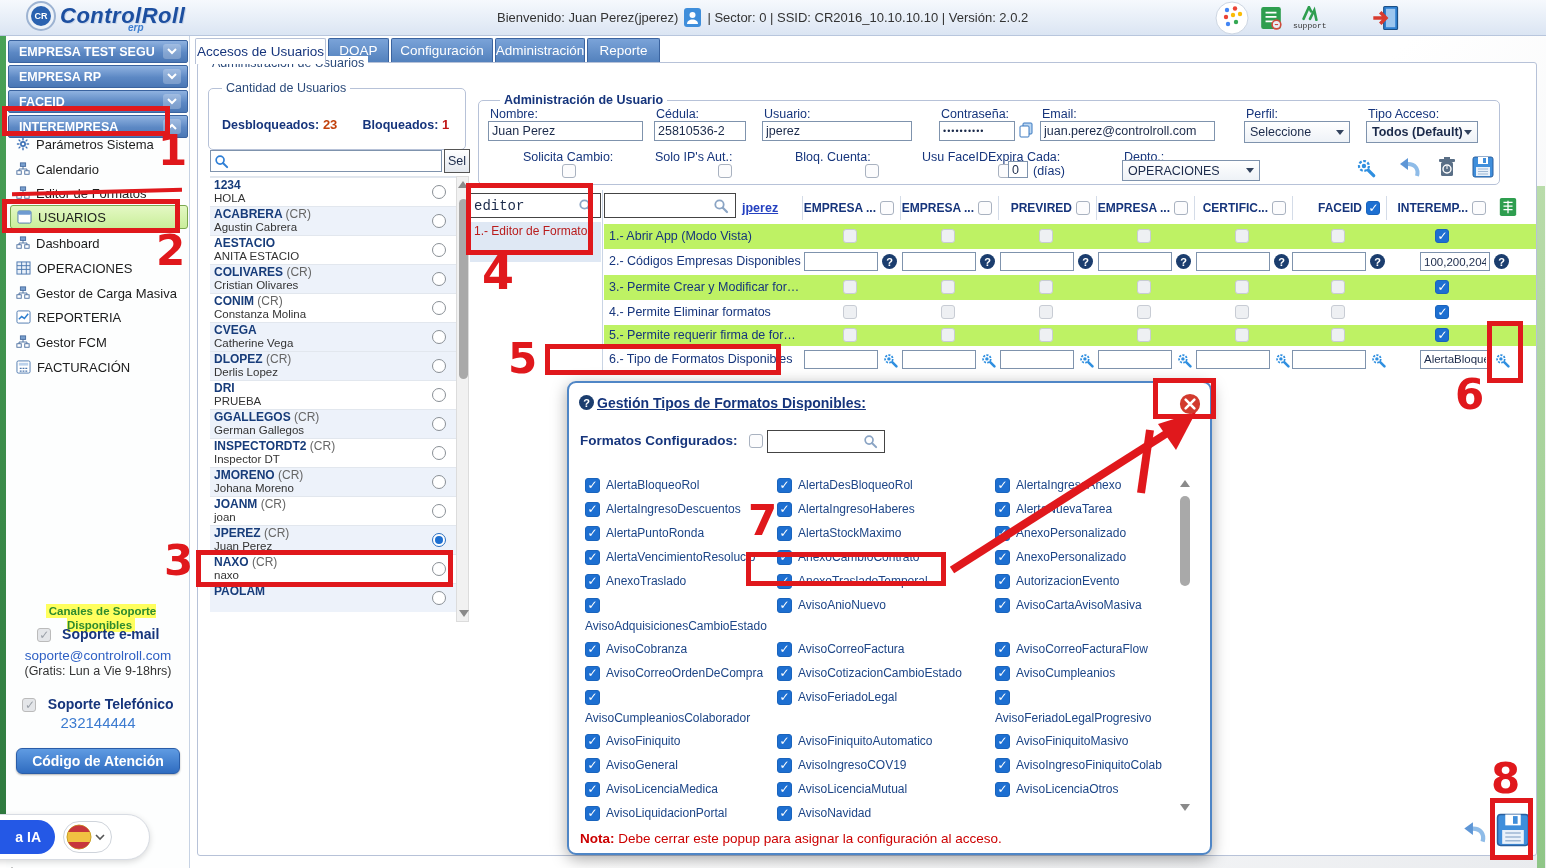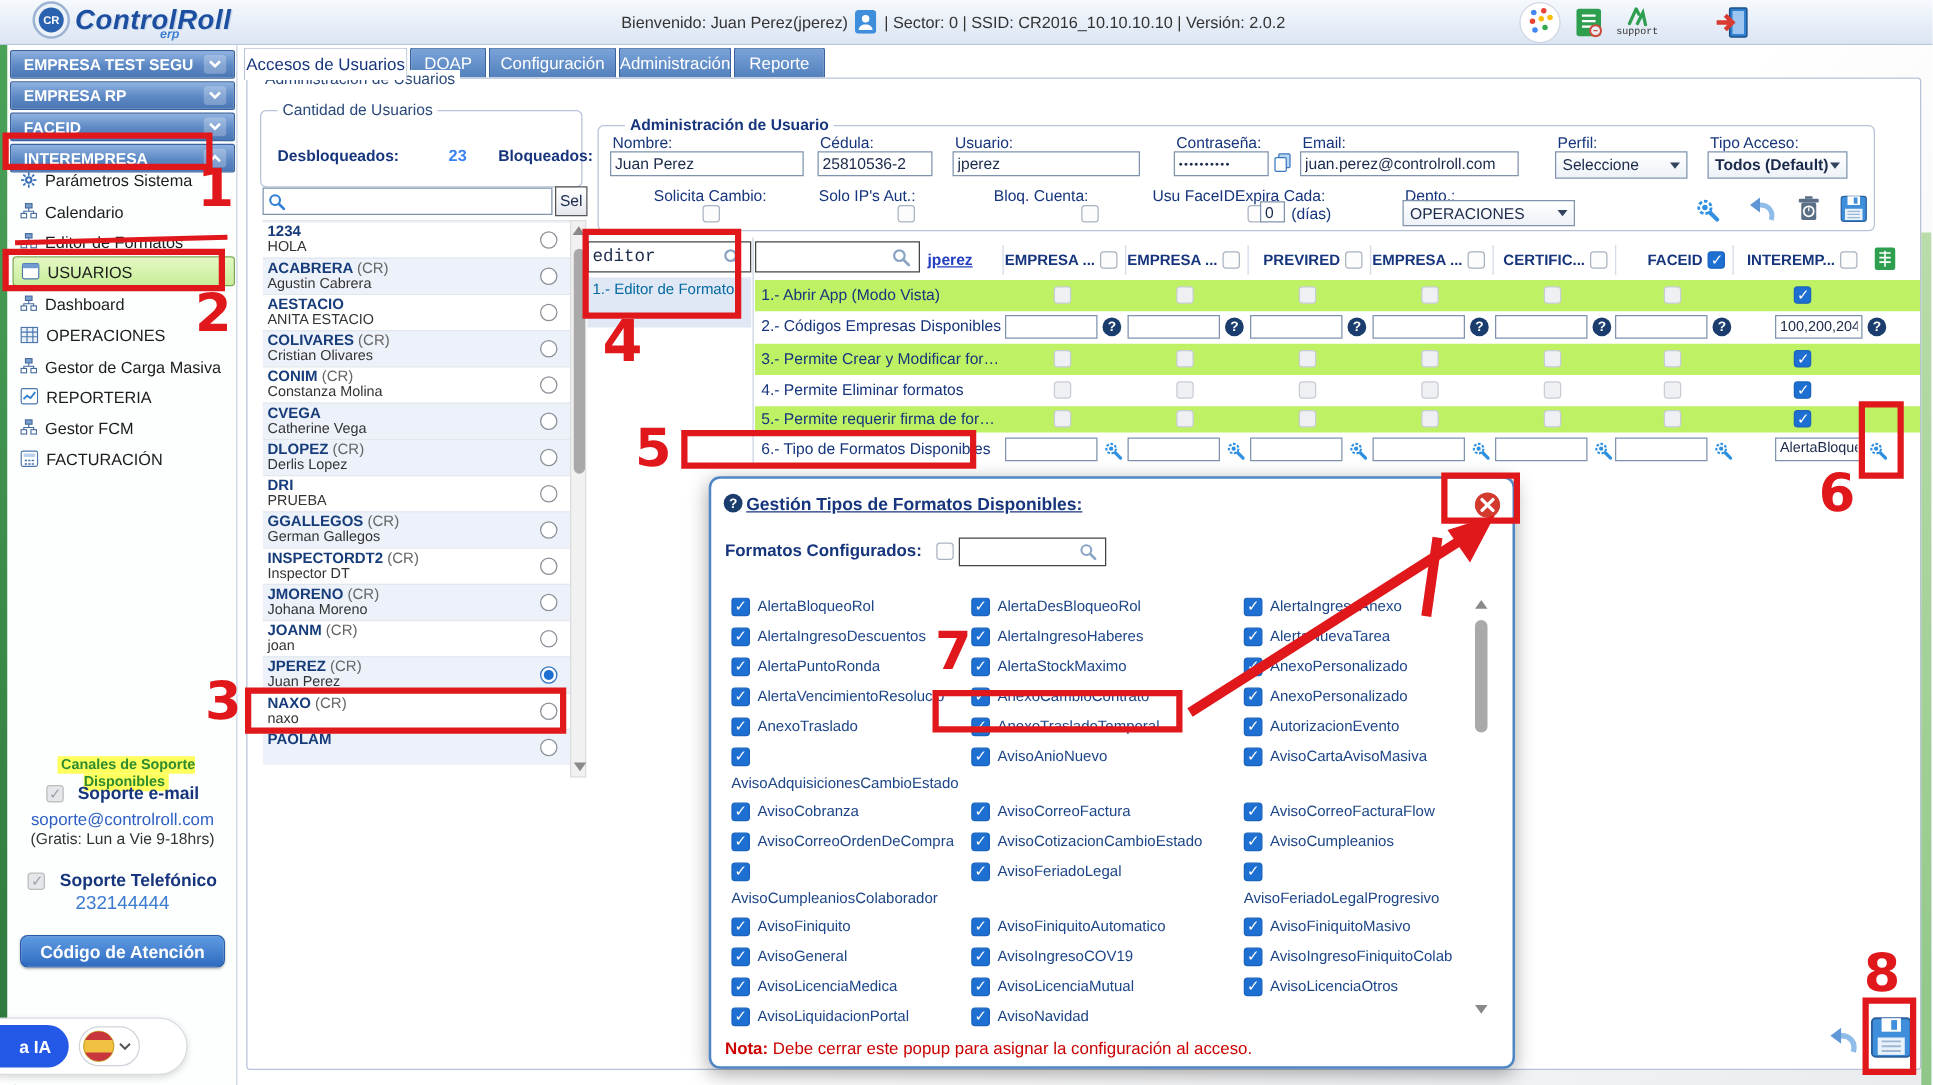--- a/index.html
+++ b/index.html
@@ -78,21 +78,21 @@
   .cb.on::after { content:"✓"; position:absolute; left:1.5px; top:-1px; color:#fff; font-size:12px; font-weight:bold; }
   .cb.grey { background:#e4e6e9; border-color:#bbb; }
   .cb.grey::after { content:"✓"; position:absolute; left:1.5px; top:-1px; color:#9aa0a8; font-size:12px; font-weight:bold; }
   .radio { display:inline-block; width:14px; height:14px; border:1px solid #8a9096; border-radius:50%; background:#fff; cursor:pointer; }
   .radio.on { border-color:#2a6fc0; }
   .radio.on::after { content:""; display:block; width:8px; height:8px; margin:2px; border-radius:50%; background:#1d6fd1; }
   .helpdot { display:inline-flex; width:15px; height:15px; border-radius:50%; background:#1b3d6e; color:#fff;
              font-size:11px; font-weight:bold; align-items:center; justify-content:center; }
 
   
-  .cnt-green { color:#3b82f6; font-weight:bold;margin-left:36px; }
+  .cnt-green { color:#c2410c; font-weight:bold; }
   .cnt-red { color:#c01818; font-weight:bold; }
   .sel-btn { position:absolute; border:1px solid #555; background:linear-gradient(#fff,#e4e8ee); font-size:12.5px;
              display:flex; align-items:center; justify-content:center; cursor:pointer; }
   .urow { position:relative; height:29px; border-top:1px solid #e2e7ee; padding:1px 0 0 4px; cursor:pointer; }
   .urow.alt { background:#edf2fa; }
   .u1 { font-weight:bold; color:#173c7a; font-size:12px; line-height:13px; white-space:nowrap; }
   .u1 .sfx { font-weight:normal; color:#666; }
   .u2 { color:#333; font-size:11.5px; line-height:13px; white-space:nowrap; }
   .urow .radio { position:absolute; right:10px; top:7px; }
   .sb-track { position:absolute; background:#f1f1f1; border:1px solid #dcdcdc; }
@@ -101,21 +101,21 @@
   .tri-dn { width:0; height:0; border-left:5px solid transparent; border-right:5px solid transparent; border-top:7px solid #8a8a8a; }
 
   
   .phead { position:absolute; top:196px; height:24px; display:flex; align-items:center; justify-content:flex-end;
            gap:4px; font-size:12px; font-weight:bold; color:#16357c; border-left:1px solid #d4dce8; padding-right:4px; }
   .prow { position:absolute; left:604px; width:932px; }
   .prow.alt { background:#bef264; }
   .prow-label { position:absolute; left:5px; width:195px; color:#16357c; font-size:12.5px; white-space:nowrap;
                 overflow:hidden; text-overflow:ellipsis; }
   .mod-item { position:absolute; left:470px; top:222px; width:131px; height:40px; background:#dfe8f4;
-              color:#0369a1; font-size:12px; padding:2px 4px; cursor:pointer; }
+              color:#b91c1c; font-size:12px; padding:2px 4px; cursor:pointer; }
   .link { color:#2440c0; font-weight:bold; text-decoration:underline; cursor:pointer; font-size:12.5px; }
 
   
   .popup { left:567px; top:381px; width:645px; height:474px; background:#fff; border:2px solid #4f86c6;
            border-radius:9px; box-shadow:0 4px 16px rgba(0,0,0,.35); z-index:30; }
   .pop-title { color:#16357c; font-weight:bold; font-size:14px; text-decoration:underline; }
   .pop-grid { position:absolute; left:16px; top:95px; width:600px; height:347px; overflow:hidden;
               display:grid; grid-template-columns:192px 218px 180px; grid-auto-rows:min-content; row-gap:9px; }
   .fmt { display:flex; align-items:flex-start; gap:6px; flex-wrap:wrap; font-size:12px; color:#1c4587; padding-right:8px; }
   .fmt .cb { flex:0 0 auto; width:15px; height:15px; }

